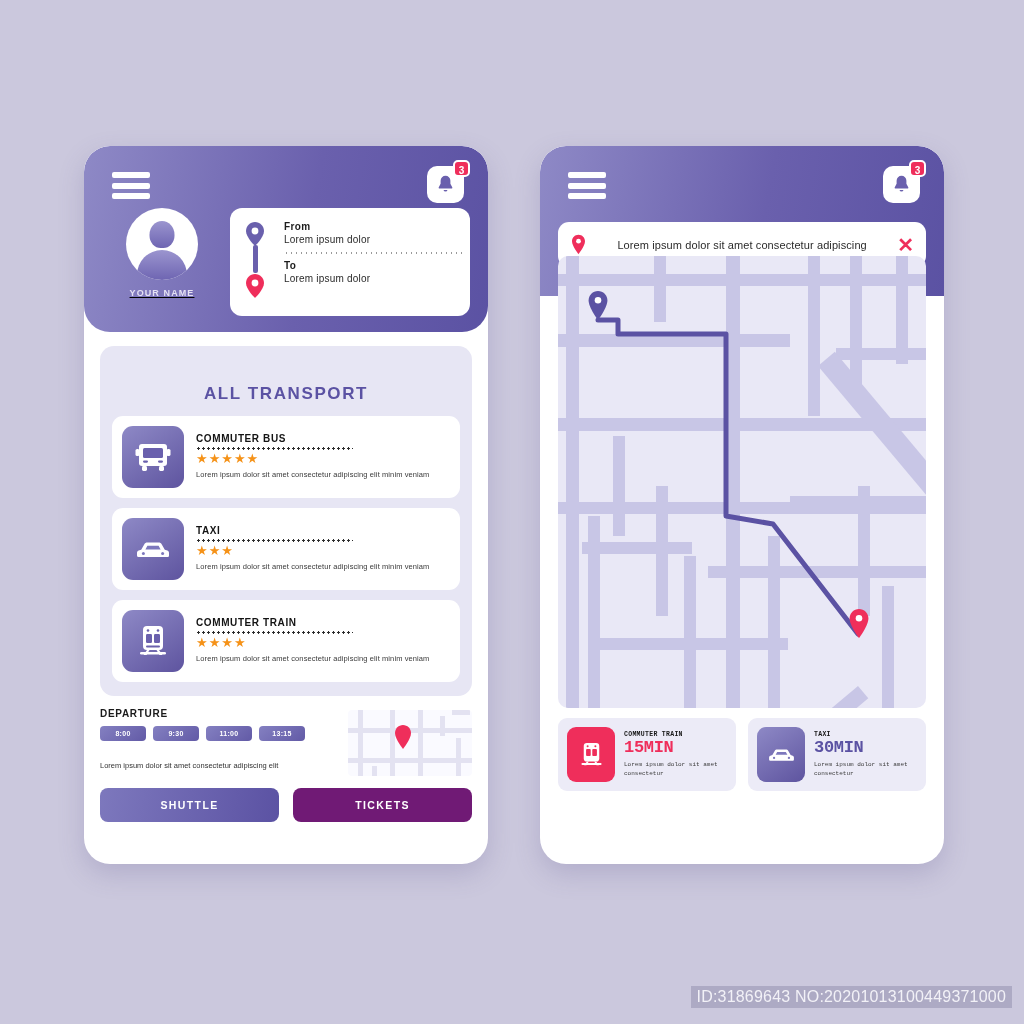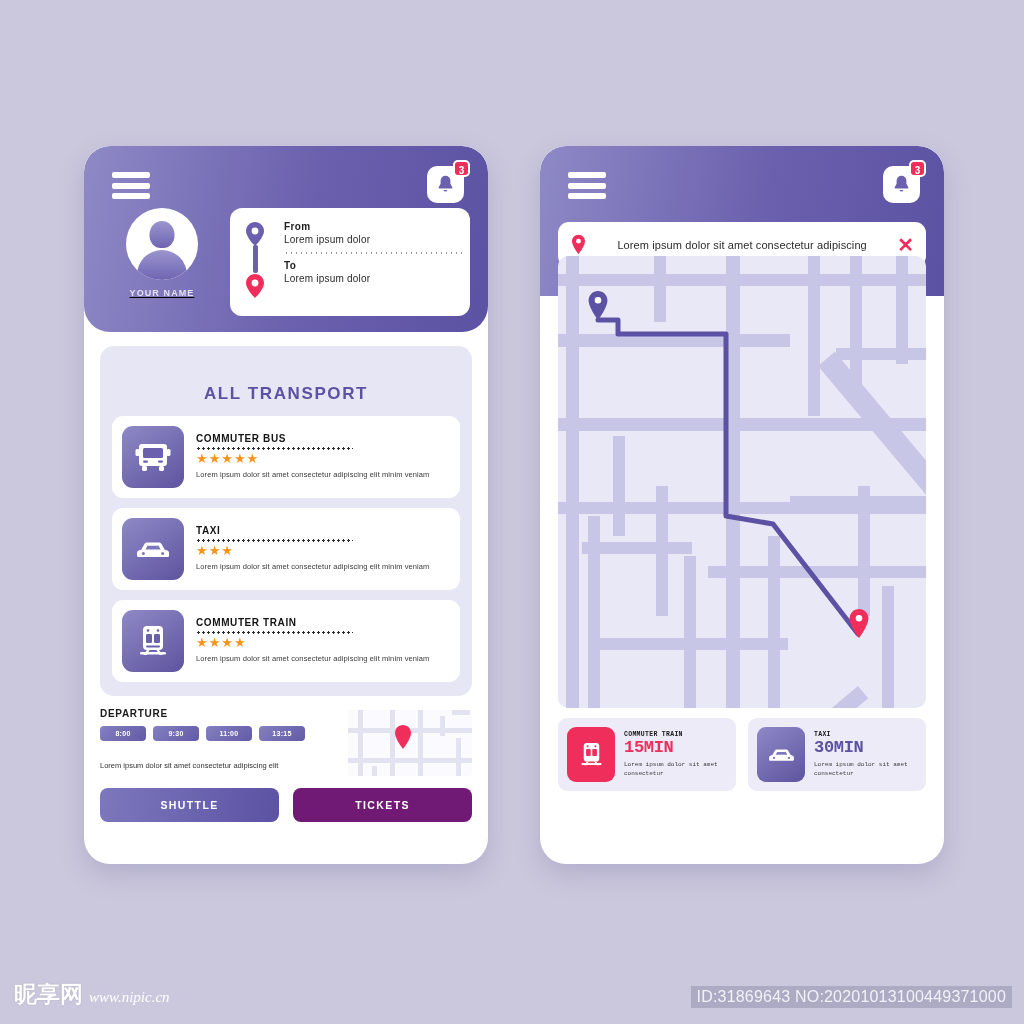--- a/index.html
+++ b/index.html
@@ -485,19 +485,15 @@
         <div class="eta-body">
           <div class="eta-label">TAXI</div>
           <div class="eta-time purple">30MIN</div>
           <div class="eta-desc">Lorem ipsum dolor sit amet consectetur</div>
         </div>
       </div>
     </div>
 
   </div>
 
-  <div class="wm-logo">
-    <span class="wm-cn">昵享网</span>
-    <span class="wm-url">www.nipic.cn</span>
-  </div>
   <div class="wm-id">ID:31869643 NO:20201013100449371000</div>
 
 </div>
 
 </body></html>

